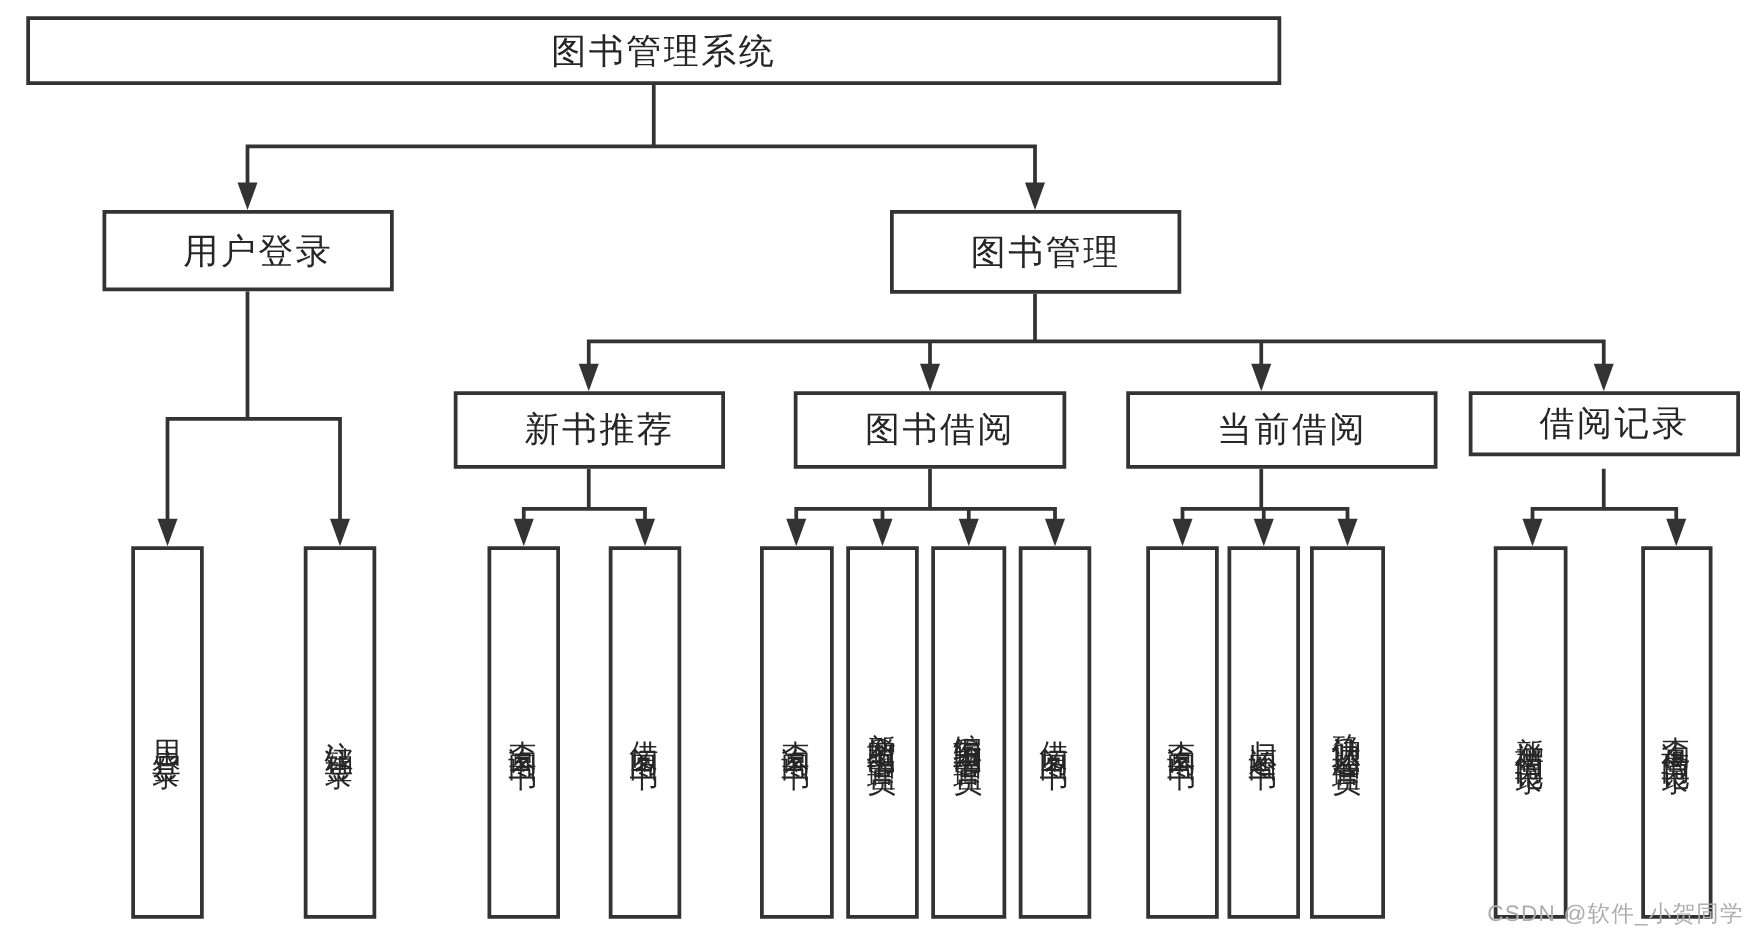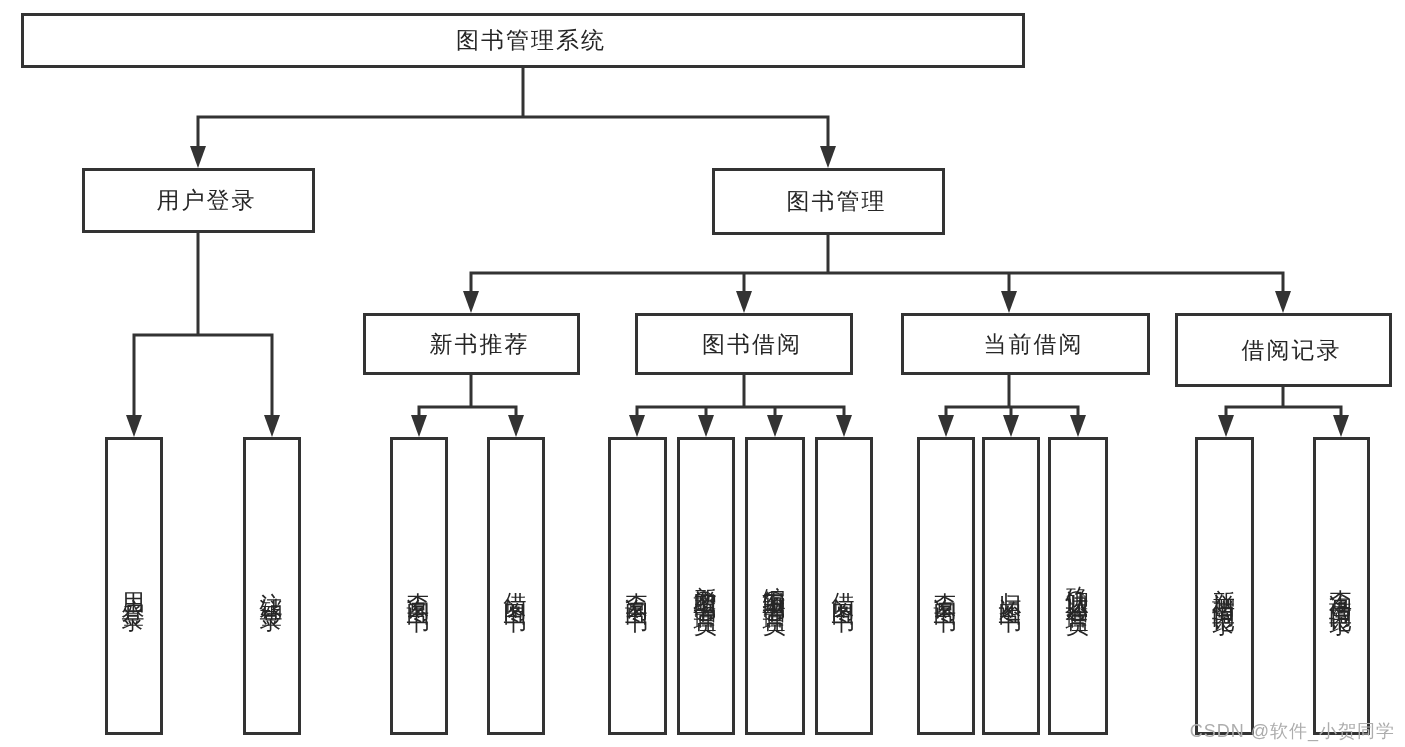--- a/index.html
+++ b/index.html
@@ -4,21 +4,21 @@
 <style>
   html,body{margin:0;padding:0;background:#ffffff;}
   .canvas{
     position:relative;width:1405px;height:747px;background:#ffffff;overflow:hidden;
     font-family:"Liberation Sans",sans-serif;color:#262626;
   }
   .connectors{position:absolute;left:0;top:0;z-index:1;}
   .hnode{
     position:absolute;box-sizing:border-box;border:3px solid #333333;background:#ffffff;
     display:flex;align-items:center;justify-content:center;
-    font-size:23px;letter-spacing:2px;color:#262626;z-index:2;text-align:center;padding-left:16px;
+    font-size:28px;letter-spacing:2px;color:#262626;z-index:2;text-align:center;padding-left:16px;
   }
   .vnode{
     position:absolute;box-sizing:border-box;border:3px solid #333333;background:#ffffff;
     writing-mode:vertical-lr;text-orientation:mixed;
     display:flex;align-items:center;justify-content:center;
     font-size:23px;letter-spacing:6px;color:#262626;z-index:2;text-align:center;
   }
   .watermark{
     position:absolute;right:10px;bottom:4px;font-size:18px;letter-spacing:1px;
     color:#adadad;z-index:3;white-space:nowrap;
@@ -92,21 +92,21 @@
   </svg>
 
   <div class="hnode" style="left:21px;top:13px;width:1004px;height:55px;">图书管理系统</div>
 
   <div class="hnode" style="left:82px;top:168px;width:233px;height:65px;">用户登录</div>
   <div class="hnode" style="left:712px;top:168px;width:233px;height:67px;">图书管理</div>
 
   <div class="hnode" style="left:635px;top:313px;width:218px;height:62px;">图书借阅</div>
   <div class="hnode" style="left:363px;top:313px;width:217px;height:62px;">新书推荐</div>
   <div class="hnode" style="left:901px;top:313px;width:249px;height:62px;">当前借阅</div>
-  <div class="hnode" style="left:1175px;top:313px;width:217px;height:74px;">借阅记录</div>
+  <div class="hnode" style="left:1175px;top:313px;width:217px;height:52px;">借阅记录</div>
 
   <div class="vnode" style="left:105px;top:437px;width:58px;height:298px;">用户登录</div>
   <div class="vnode" style="left:243px;top:437px;width:58px;height:298px;">注销登录</div>
 
   <div class="vnode" style="left:390px;top:437px;width:58px;height:298px;">查询图书</div>
   <div class="vnode" style="left:487px;top:437px;width:58px;height:298px;">借阅图书</div>
 
   <div class="vnode" style="left:608px;top:437px;width:59px;height:298px;">查询图书</div>
   <div class="vnode" style="left:677px;top:437px;width:58px;height:298px;letter-spacing:4px;">新增图书（管理员）</div>
   <div class="vnode" style="left:745px;top:437px;width:60px;height:298px;letter-spacing:4px;">编辑图书（管理员）</div>

